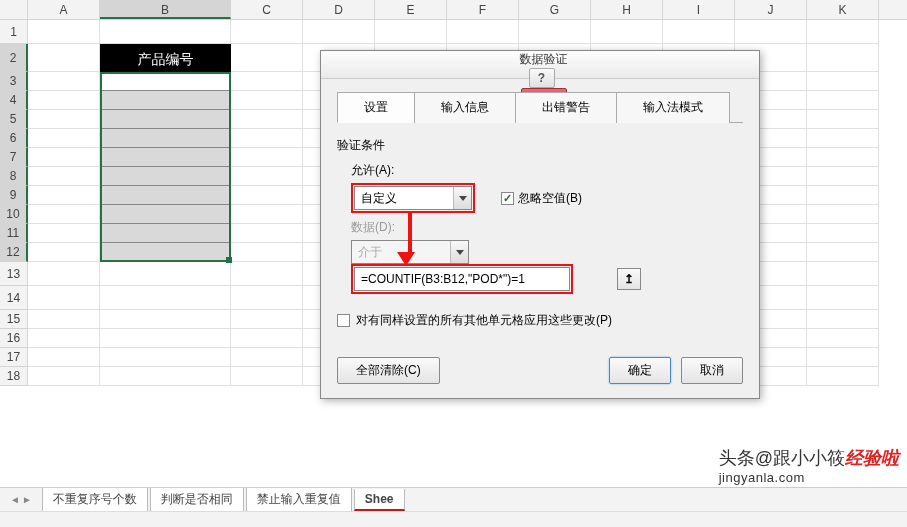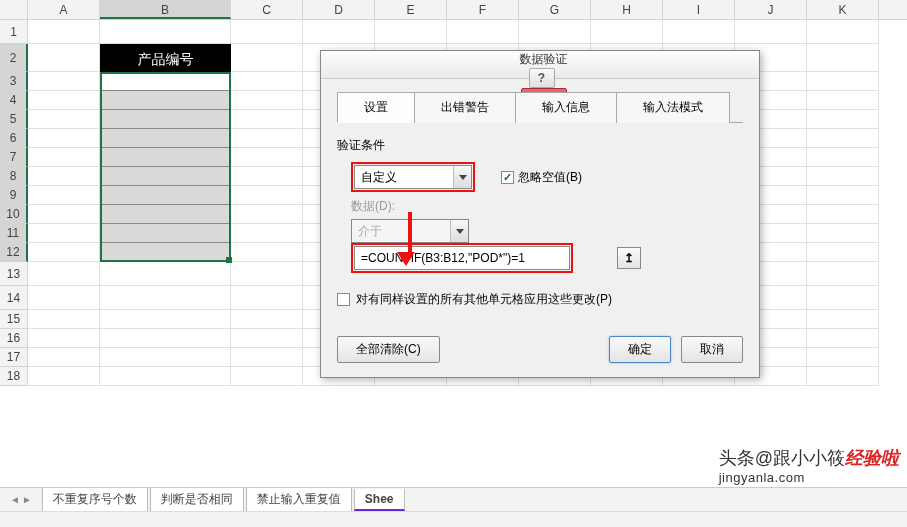--- a/index.html
+++ b/index.html
@@ -74,21 +74,21 @@
 .dlg-footer { padding: 10px 16px 14px 16px; display: flex; align-items: center; }
 .btn { padding: 4px 18px; border: 1px solid #888; background: linear-gradient(#fafafa,#e4e4e4); border-radius: 2px; font-size: 12px; }
 .btn.primary { border: 1px solid #4a87c7; box-shadow: 0 0 2px #7ab1e8; }
 .footer-spacer { flex: 1; }
 
 
 .sheet-bar { position: absolute; left: 0; bottom: 16px; right: 0; height: 24px; background: #f3f3f3; border-top: 1px solid #ccc; display: flex; align-items: center; }
 .nav-arrows { display: flex; gap: 2px; padding: 0 10px; color: #888; }
 .nav-arrows span { font-size: 10px; }
 .sheet-tab { padding: 3px 10px; border: 1px solid #bbb; border-top: none; background: #fff; margin-right: 2px; font-size: 12px; color: #444; }
-.sheet-tab.active { background: #fff; border-bottom: 2px solid #6d28d9; font-weight: bold; }
+.sheet-tab.active { background: #fff; border-bottom: 2px solid #b91c1c; font-weight: bold; }
 
 
 .wm { position: absolute; right: 8px; bottom: 42px; text-align: left; }
 .wm1 { font-size: 18px; color: #333; }
 .wm1 .red { color: #d22; font-style: italic; font-weight: bold; }
 .wm2 { font-size: 13px; color: #333; letter-spacing: 0.5px; }
 
 .scroll-h { position: absolute; bottom: 0; left: 0; right: 0; height: 16px; background: #f3f3f3; border-top: 1px solid #ddd; }
 </style>
 </head>
@@ -384,26 +384,27 @@
 
 <div class="dialog">
   <div class="dlg-title">
     <span class="dlg-title-text">数据验证</span>
     <div class="dlg-help">?</div>
     <div class="dlg-close">✕</div>
   </div>
   <div class="dlg-body">
     <div class="tabs">
       <div class="tab active">设置</div>
+      <div class="tab">输入信息</div>
       <div class="tab">出错警告</div>
-      <div class="tab">输入信息</div>
       <div class="tab">输入法模式</div>
     </div>
     <div class="section-lbl">验证条件</div>
 
+    <div class="field-lbl">允许(A):</div>
     <div class="field-row">
       <span class="hl-red">
         <div class="combo">
           <span>自定义</span>
           <div class="arrow">
               <div class="tri-dn"></div>
             </div>
         </div>
       </span>
       <div style="width:26px"></div>

